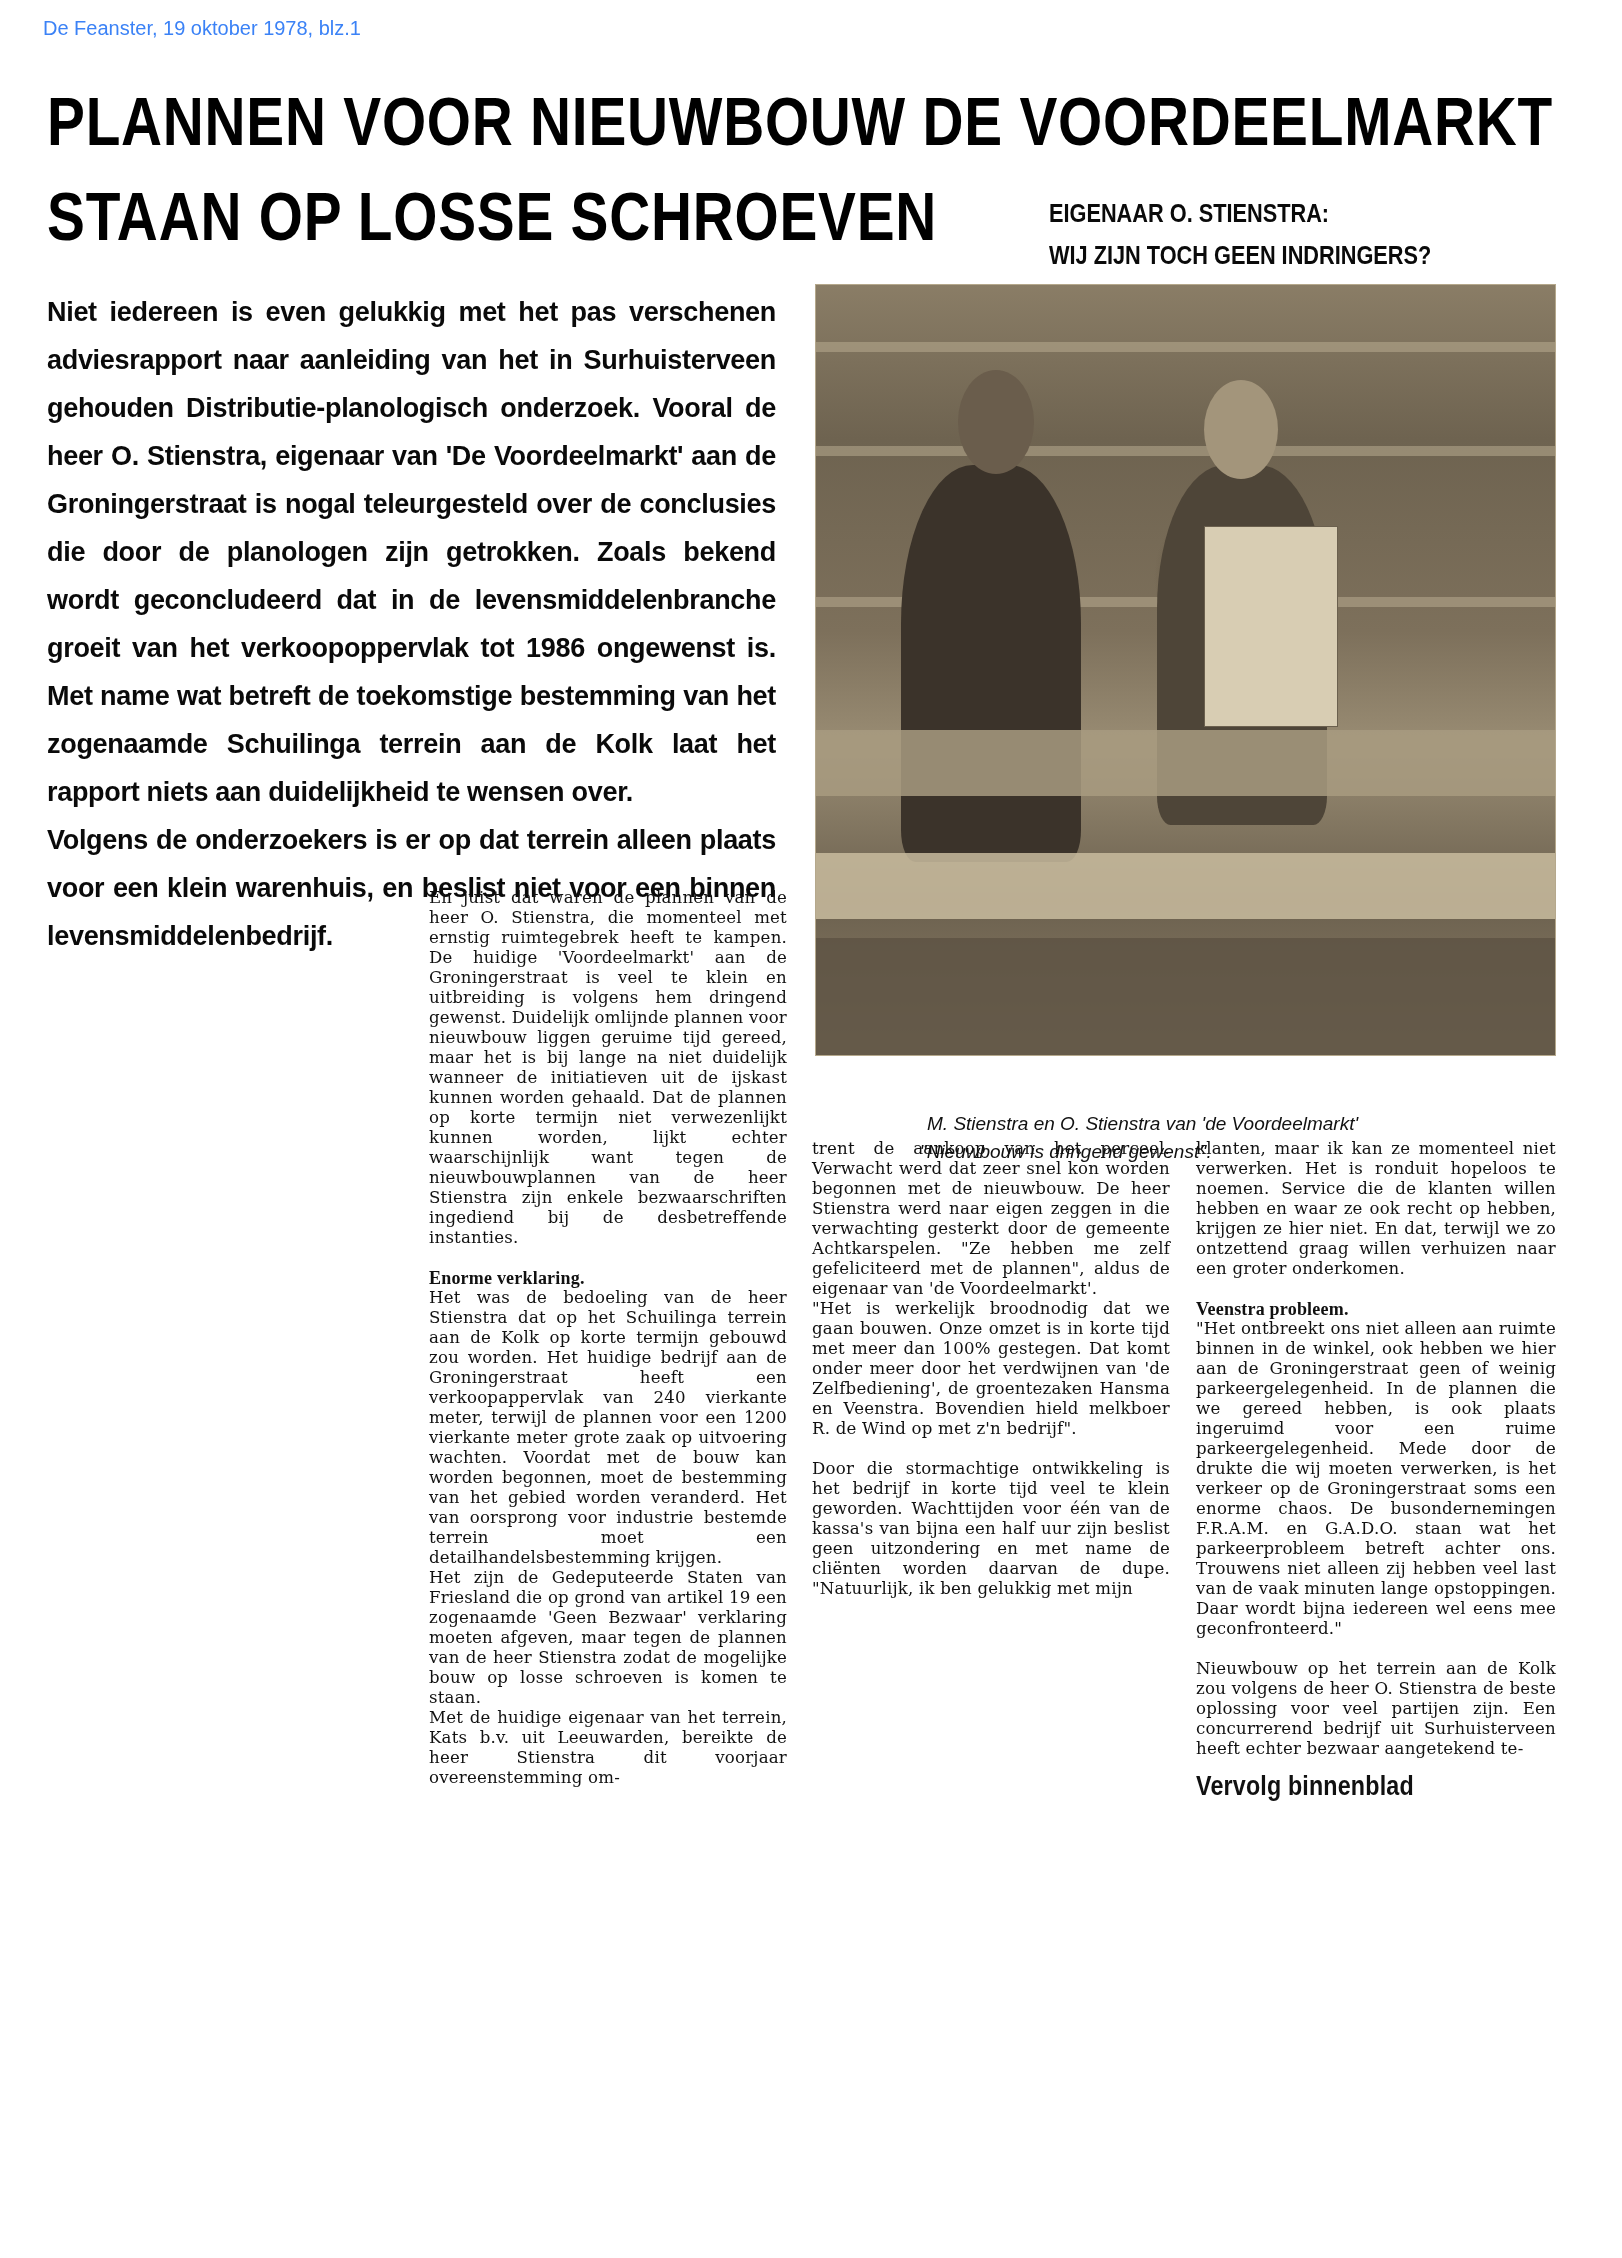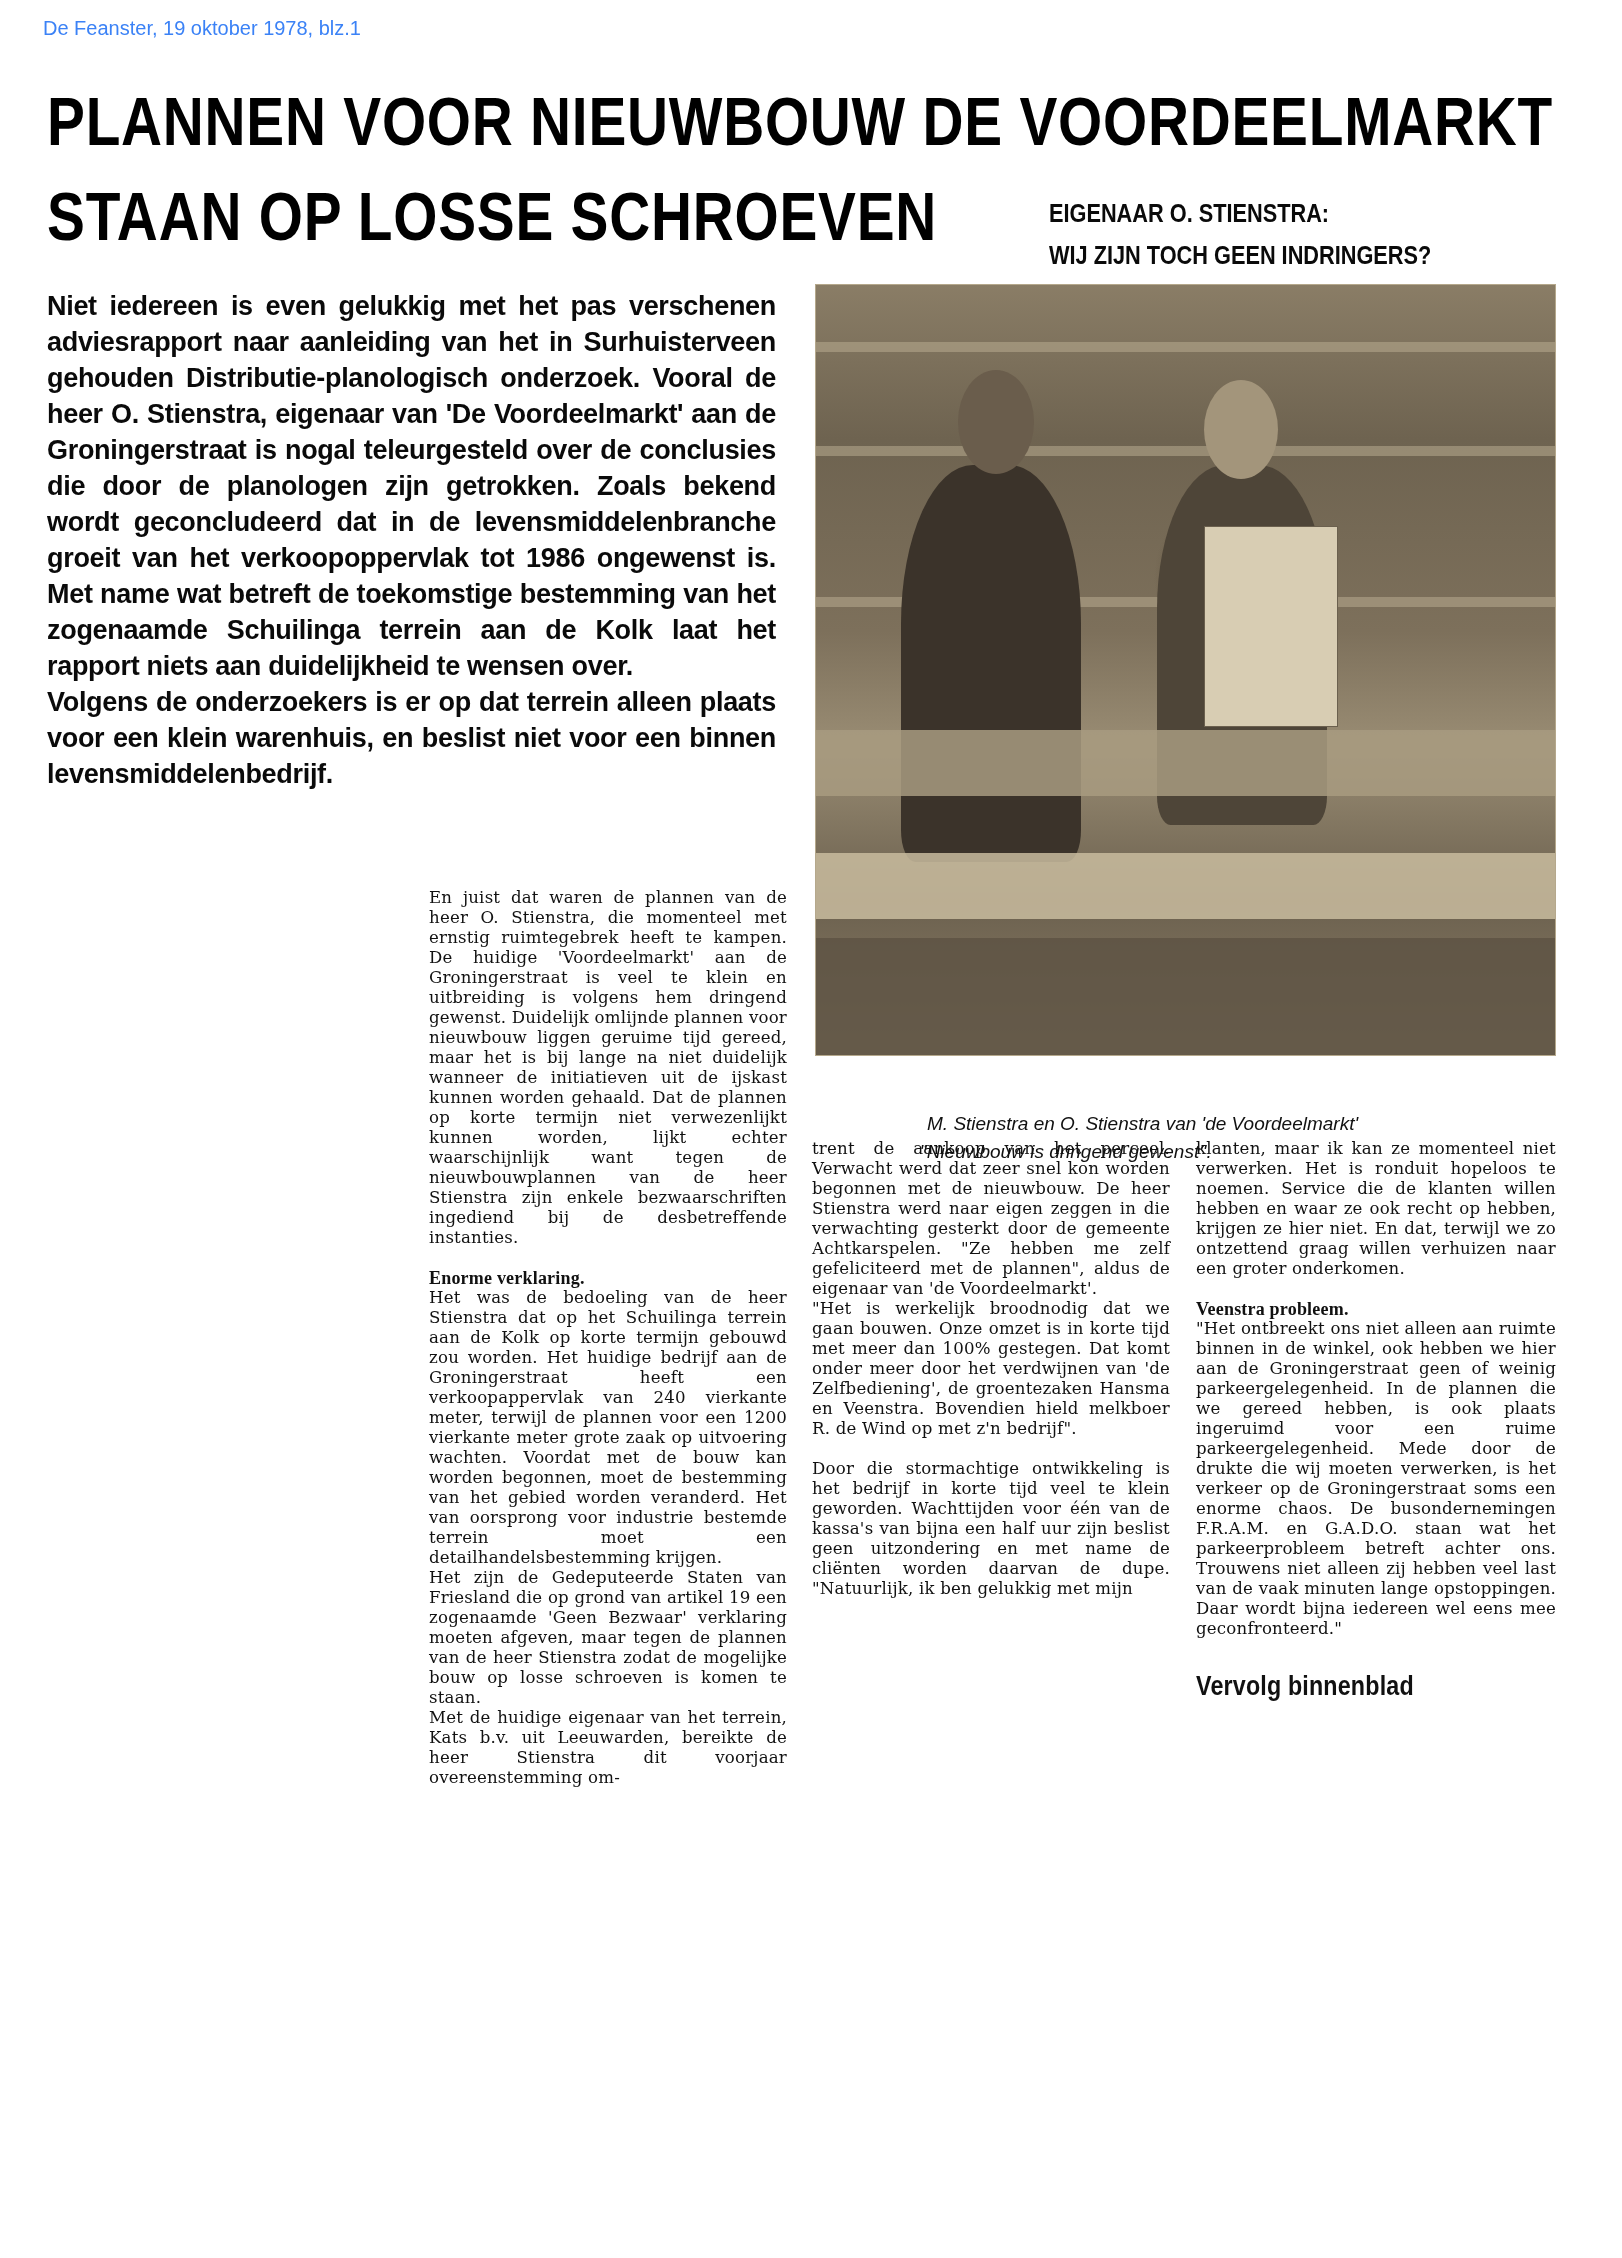--- a/index.html
+++ b/index.html
@@ -18,21 +18,21 @@
   .h2 { left: 47px; top: 176px; font-size: 66px; transform: scaleX(0.86) scaleY(1.05); }
   .subhead {
     left: 1049px; top: 192px;
     font-family: "Liberation Sans", sans-serif; font-weight: bold;
     font-size: 26.5px; line-height: 42px; white-space: nowrap;
     transform: scaleX(0.82); transform-origin: left top;
   }
   .intro {
     left: 47px; top: 288px; width: 729px;
     font-family: "Liberation Sans", sans-serif; font-weight: bold;
-    font-size: 27px; line-height: 36px;
+    font-size: 27px; line-height: 48px;
     text-align: justify; letter-spacing: -0.3px;
   }
   .intro p { margin: 0; }
   .photo {
     left: 815px; top: 284px; width: 739px; height: 770px;
     background:
       radial-gradient(ellipse 57px 85px at 30% 40%, #4a3f32 0%, transparent 70%),
       radial-gradient(ellipse 66px 95px at 52% 38%, #5a4e3d 0%, transparent 70%),
       linear-gradient(180deg, #8a7d66 0%, #6e6350 20%, #7d705b 45%, #9a8d74 60%, #6b604e 80%, #8f826a 100%);
     border: 0.9px solid #b5a88c;
@@ -118,15 +118,16 @@
   <div class="gap"></div>
   <p>Door die stormachtige ontwikkeling is het bedrijf in korte tijd veel te klein geworden. Wachttijden voor één van de kassa's van bijna een half uur zijn beslist geen uitzondering en met name de cliënten worden daarvan de dupe. "Natuurlijk, ik ben gelukkig met mijn</p>
 </div>
 
 <div class="abs col c3">
   <p>klanten, maar ik kan ze momenteel niet verwerken. Het is ronduit hopeloos te noemen. Service die de klanten willen hebben en waar ze ook recht op hebben, krijgen ze hier niet. En dat, terwijl we zo ontzettend graag willen verhuizen naar een groter onderkomen.</p>
   <div class="gap"></div>
   <p class="sect">Veenstra probleem.</p>
   <p>"Het ontbreekt ons niet alleen aan ruimte binnen in de winkel, ook hebben we hier aan de Groningerstraat geen of weinig parkeergelegenheid. In de plannen die we gereed hebben, is ook plaats ingeruimd voor een ruime parkeergelegenheid. Mede door de drukte die wij moeten verwerken, is het verkeer op de Groningerstraat soms een enorme chaos. De busondernemingen F.R.A.M. en G.A.D.O. staan wat het parkeerprobleem betreft achter ons. Trouwens niet alleen zij hebben veel last van de vaak minuten lange opstoppingen. Daar wordt bijna iedereen wel eens mee geconfronteerd."</p>
   <div class="gap"></div>
+  <p>Nieuwbouw op het terrein aan de Kolk zou volgens de heer O. Stienstra de beste oplossing voor veel partijen zijn. Een concurrerend bedrijf uit Surhuisterveen heeft echter bezwaar aangetekend te-</p>
   <div class="vervolg">Vervolg binnenblad</div>
 </div>
 
 
 </body></html>

